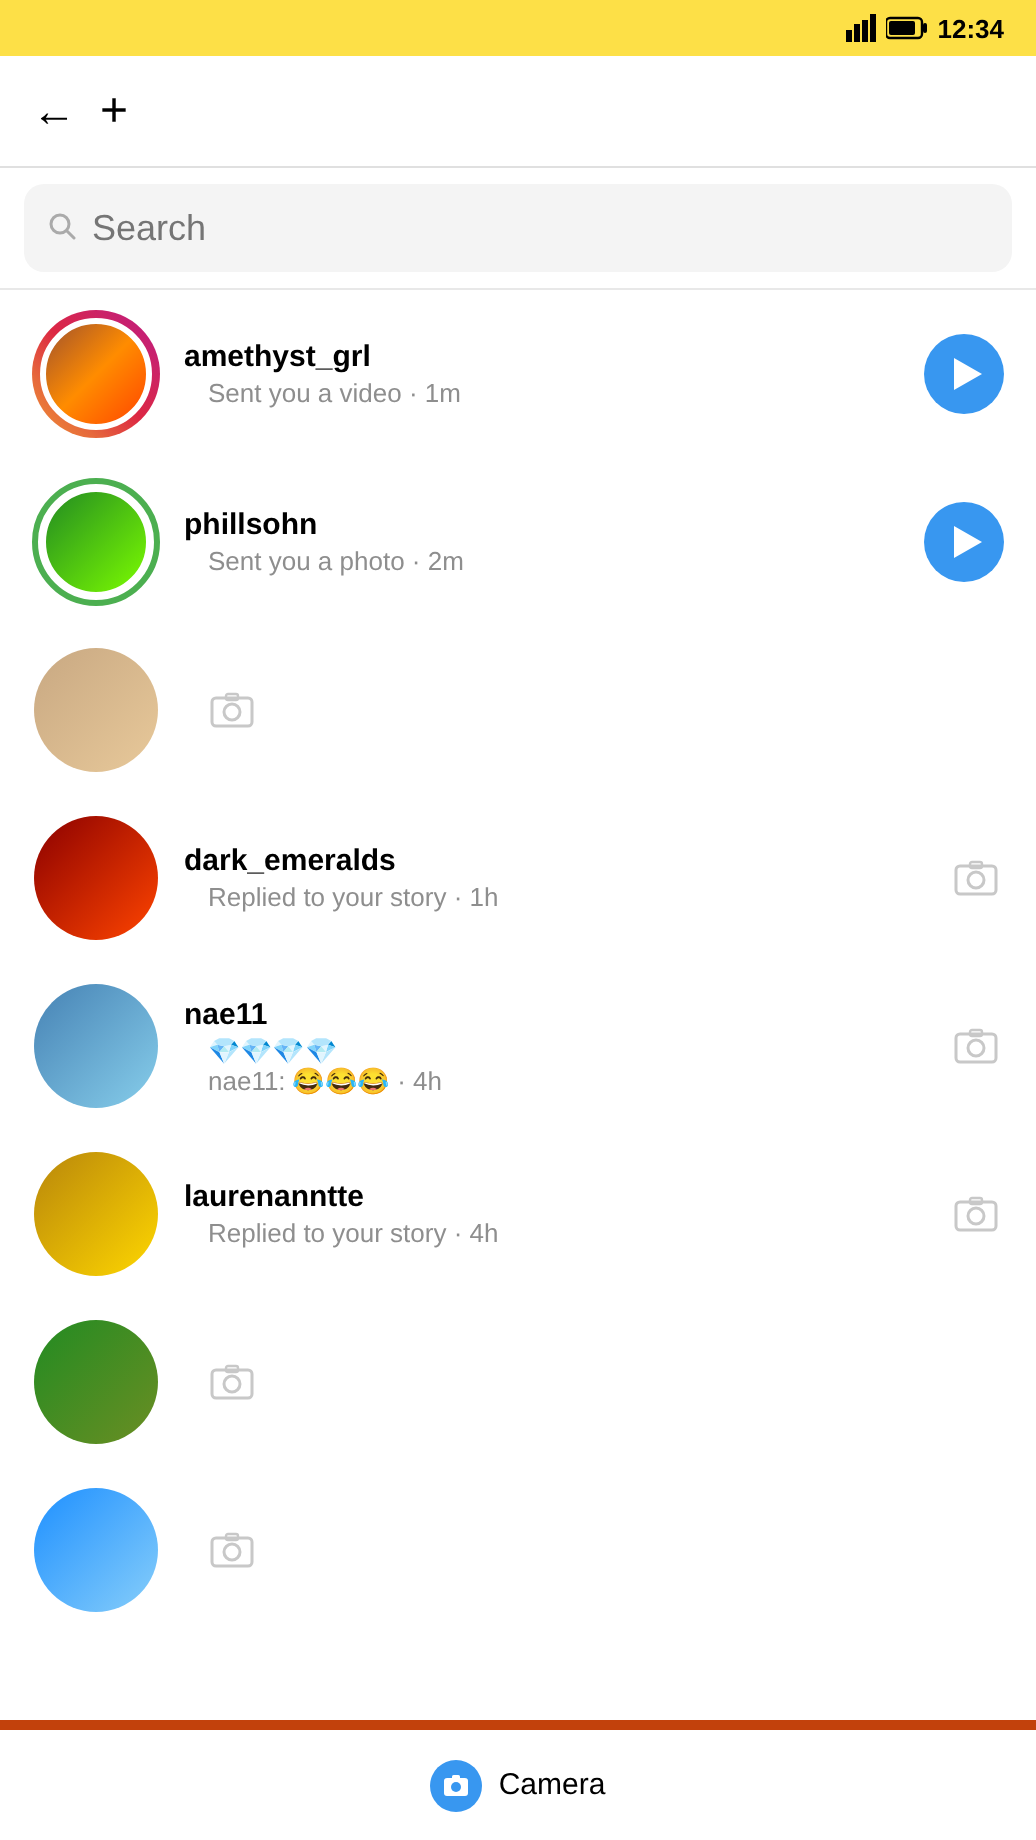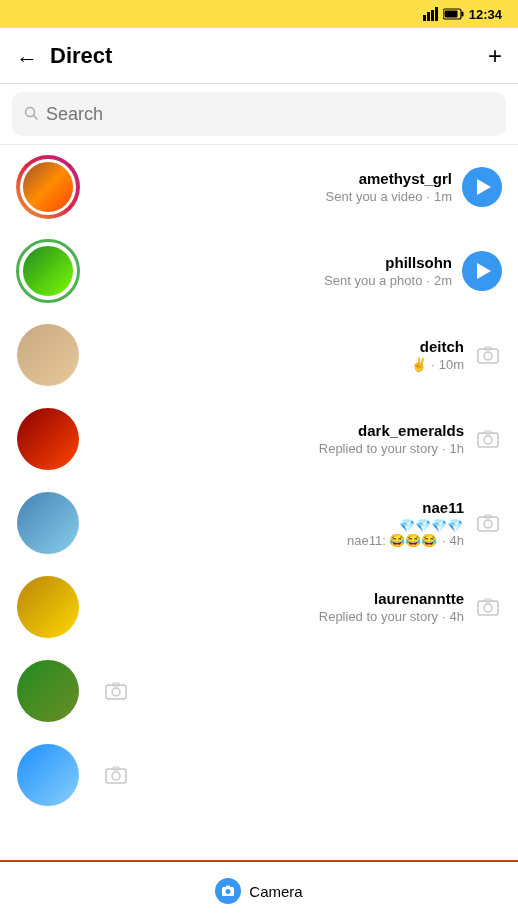--- a/index.html
+++ b/index.html
@@ -96,21 +96,20 @@
       overflow-y: auto;
       height: calc(920px - 28px - 56px - 60px - 60px);
     }
 
     .message-item {
       display: flex;
       align-items: center;
       padding: 10px 16px;
       cursor: pointer;
       position: relative;
-      text-align: right;
     }
 
     
     .avatar-wrap {
       position: relative;
       width: 64px;
       height: 64px;
       flex-shrink: 0;
       margin-right: 12px;
     }
@@ -214,21 +213,21 @@
     }
 
     
     .bottom-bar {
       position: absolute;
       bottom: 0;
       left: 0;
       width: 518px;
       height: 60px;
       background: #fff;
-      border-top: 2px solid #c2410c;
+      border-top: 5px solid #c2410c;
       display: flex;
       align-items: center;
       justify-content: center;
       gap: 8px;
       cursor: pointer;
     }
     .camera-bottom-icon {
       width: 26px;
       height: 26px;
       background: #3897f0;
@@ -272,21 +271,20 @@
       <rect x="0" y="1" width="18" height="10" rx="2" ry="2" fill="none" stroke="#000" stroke-width="1.2"></rect>
       <rect x="18.5" y="3.5" width="2" height="5" rx="1" fill="#000"></rect>
       <rect x="1.5" y="2.5" width="13" height="7" rx="1" fill="#000"></rect>
     </svg>
     <span class="status-time">12:34</span>
   </div>
 </div>
 
 <div class="header">
   <span class="header-back">←</span>
-  <span class="header-title">Direct</span>
   <span class="header-add">+</span>
 </div>
 
 <div class="search-bar">
   <span class="search-icon-wrap">
     <svg width="14" height="14" viewBox="0 0 14 14" fill="none">
       <circle cx="6" cy="6" r="4.5" stroke="#aaa" stroke-width="1.5"></circle>
       <line x1="9.5" y1="9.5" x2="13" y2="13" stroke="#aaa" stroke-width="1.5" stroke-linecap="round"></line>
     </svg>
   </span>
@@ -327,24 +325,20 @@
       </div>
 
         <div class="action-icon play-btn">
           <div class="play-triangle"></div>
         </div>
     </div>
     <div class="message-item">
       <div class="avatar-wrap" style="width:64px;height:64px;flex-shrink:0;margin-right:12px;display:flex;align-items:center;justify-content:center;">
 
         <div class="avatar-img av-deitch" style="width:62px;height:62px;border-radius:50%;"></div>
-      </div>
-      <div class="message-content">
-        <div class="message-username">deitch</div>
-        <div class="message-preview">✌️ · 10m</div>
       </div>
 
         <div class="action-icon camera-icon">
           <svg width="22" height="18" viewBox="0 0 22 18" fill="none">
             <rect x="1" y="3" width="20" height="14" rx="2" fill="none" stroke="#c8c8c8" stroke-width="1.5"></rect>
             <circle cx="11" cy="10" r="4" fill="none" stroke="#c8c8c8" stroke-width="1.5"></circle>
             <rect x="8" y="1" width="6" height="3" rx="1" fill="none" stroke="#c8c8c8" stroke-width="1.2"></rect>
           </svg>
         </div>
     </div>

